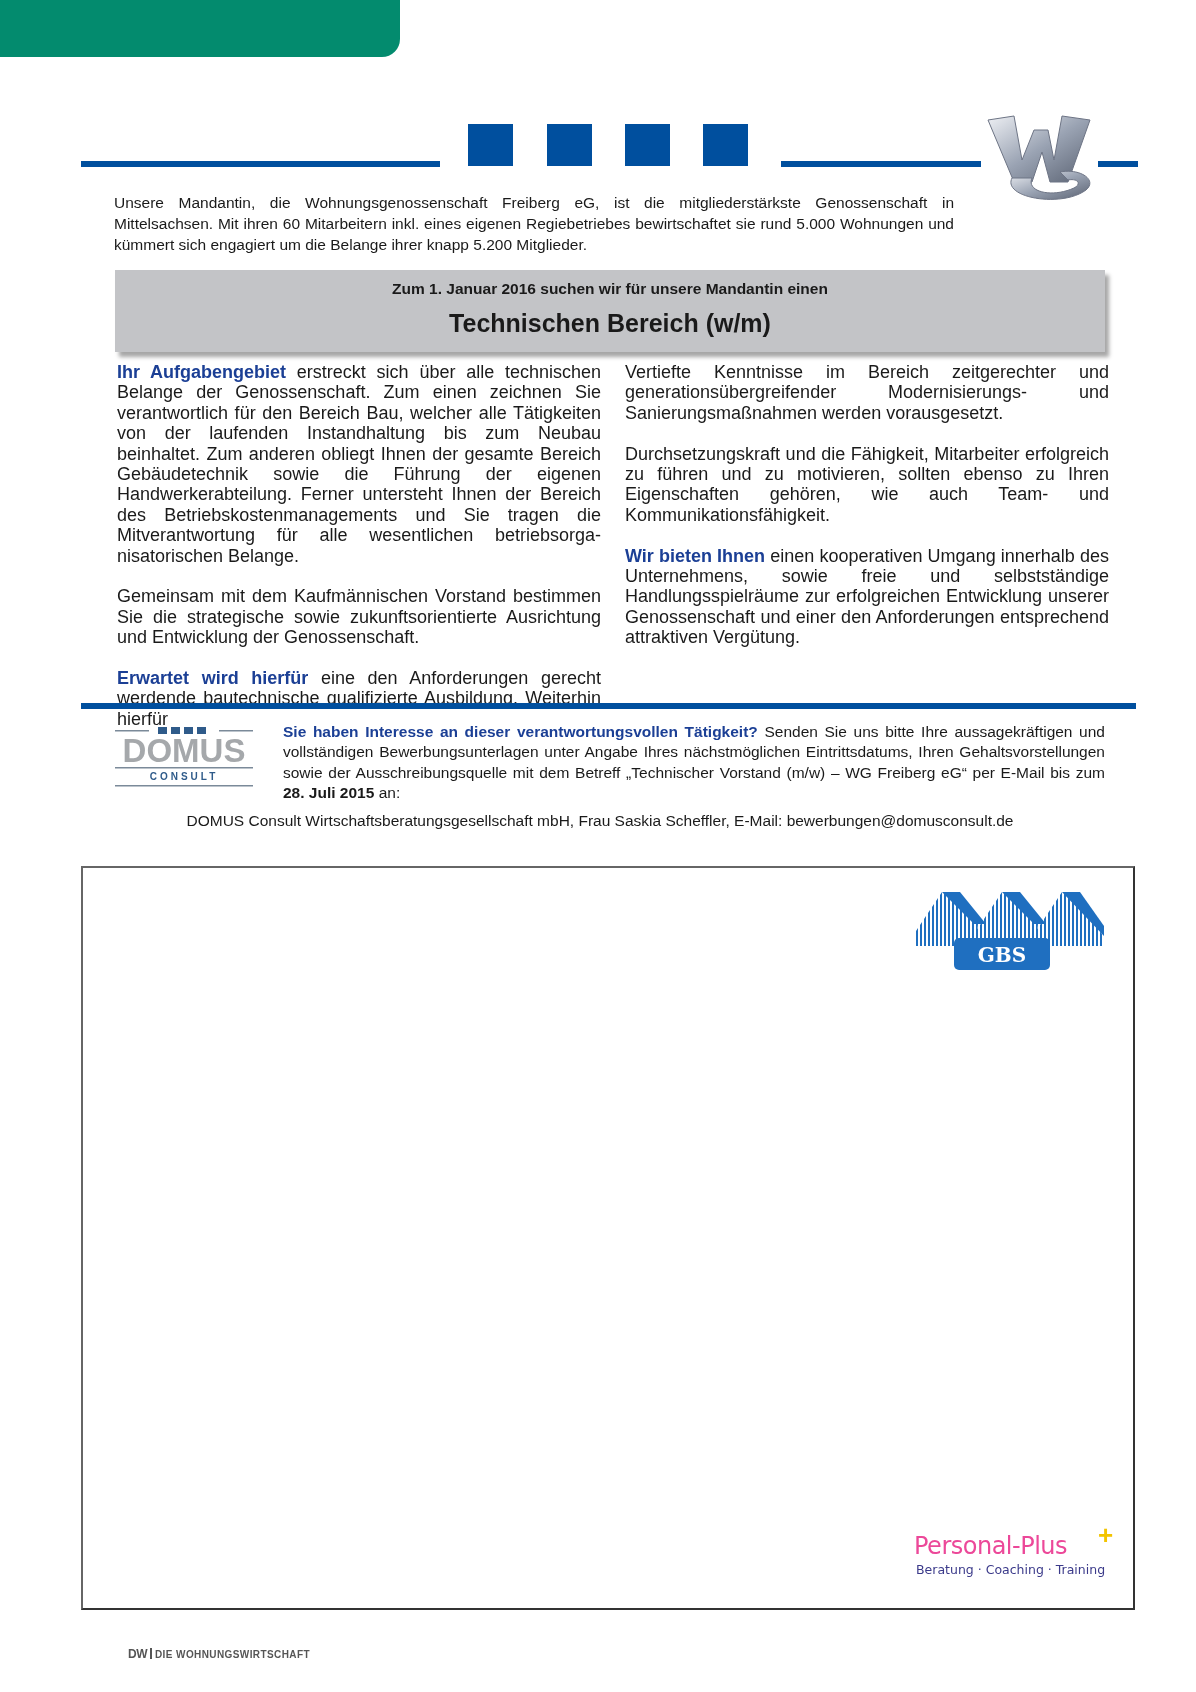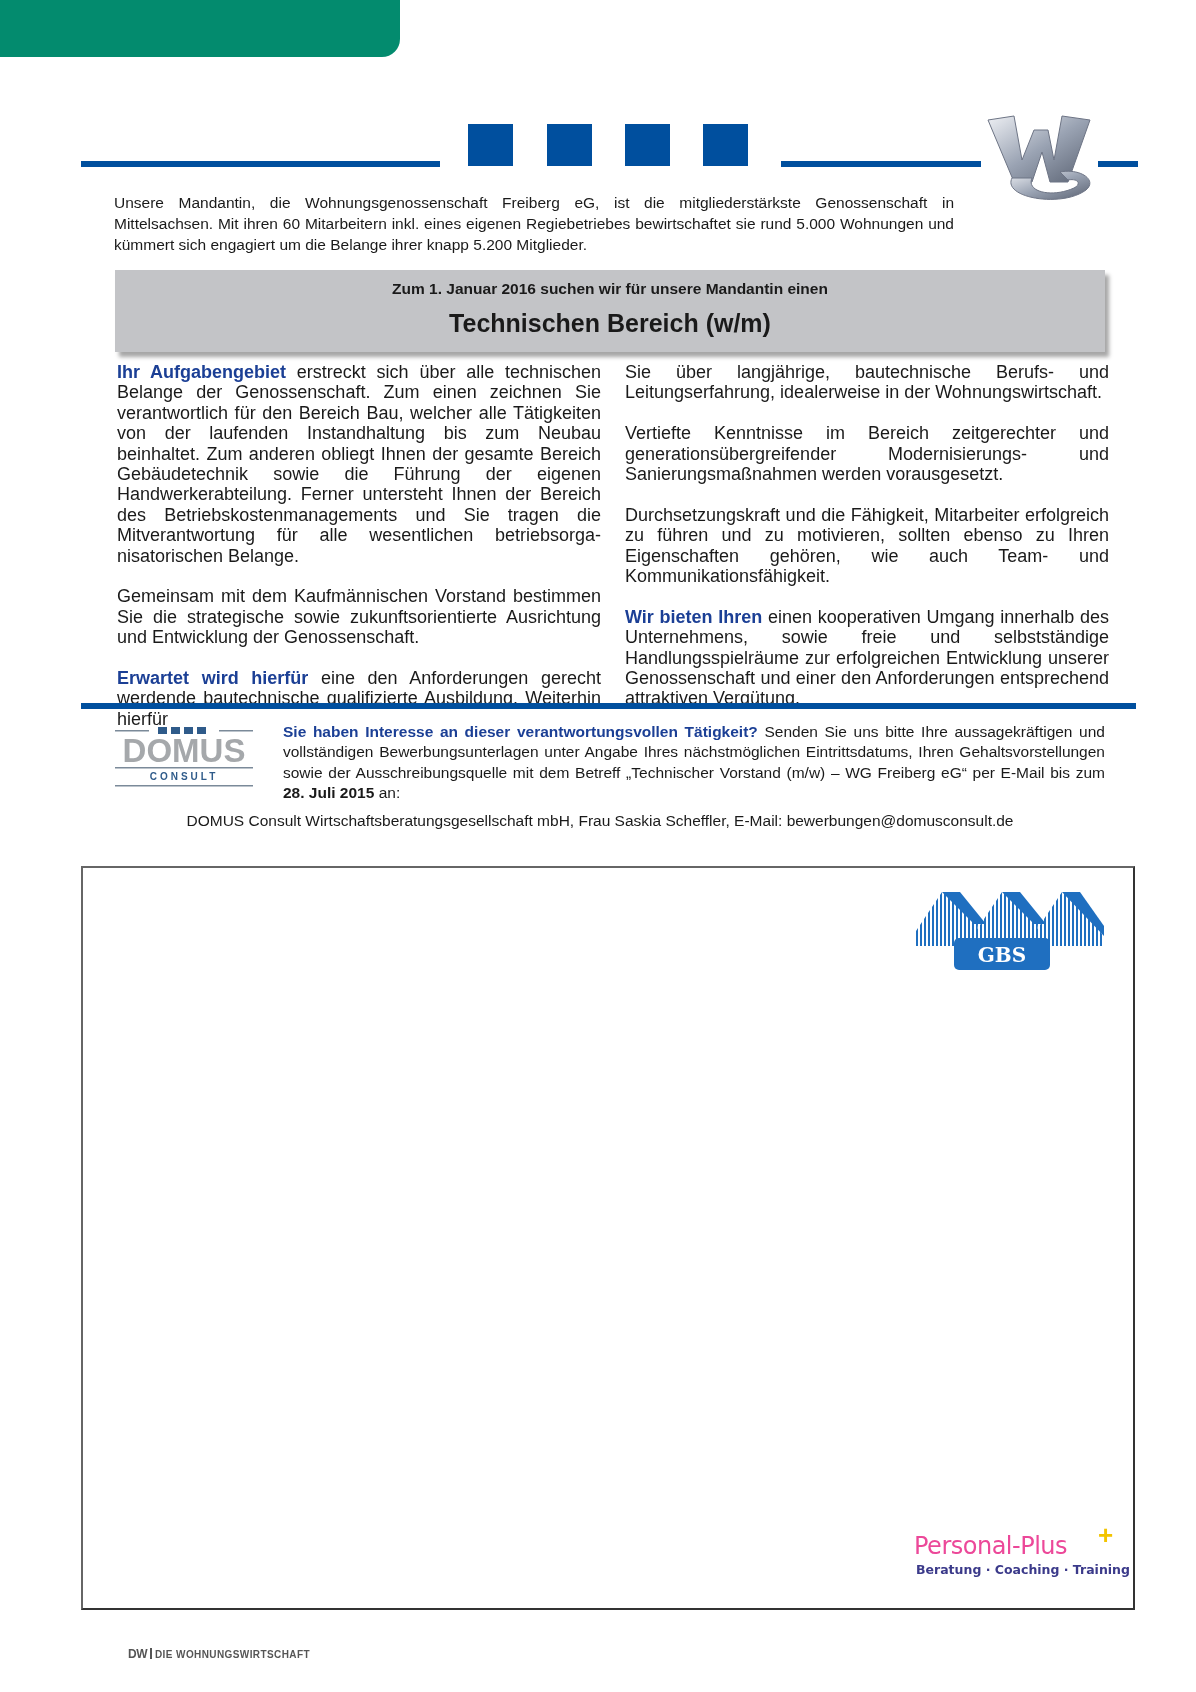--- a/index.html
+++ b/index.html
@@ -47,21 +47,21 @@
     font-size: 15.5px;
   }
   .frame {
     position: absolute; left: 81px; top: 866px; width: 1054px; height: 744px;
     border: 2px solid #666; border-right-color: #333; border-bottom-color: #333; box-sizing: border-box;
   }
   .gbs-logo { position: absolute; left: 912px; top: 886px; width: 192px; height: 86px; }
   .pp-logo { position: absolute; left: 910px; top: 1528px; width: 200px; height: 60px; }
   .pp-name { position: absolute; left: 4px; top: 4px; font-size: 24px; color: #ec4899; font-family: "DejaVu Sans", sans-serif; letter-spacing: -0.5px; }
   .pp-plus { position: absolute; left: 188px; top: -8px; font-size: 26px; color: #f3c400; font-weight: bold; }
-  .pp-tag { position: absolute; left: 6px; top: 34px; font-size: 12.5px; color: #3b3a8a; font-family: "DejaVu Sans", sans-serif; white-space: nowrap; font-weight: bold; }
+  .pp-tag { position: absolute; left: 6px; top: 34px; font-size: 12.5px; color: #3b3a8a; font-family: "DejaVu Sans", sans-serif; white-space: nowrap; }
   .footer { position: absolute; left: 128px; top: 1647px; font-size: 10px; color: #555; white-space: nowrap; }
   .footer .dw { font-weight: bold; font-size: 12px; letter-spacing: -0.5px; }
   .footer .sep { display:inline-block; width:2px; height:11px; background:#555; margin:0 3px; vertical-align:-1px; }
   .footer .dwname { font-weight: bold; letter-spacing: 0.4px; }
 </style>
 </head>
 <body>
 
 <div class="green-tab"></div>
 
@@ -92,24 +92,23 @@
   <div class="headline-main">Technischen Bereich (w/m)</div>
 </div>
 
 <div class="col col-left">
   <p><span class="hl">Ihr Aufgabengebiet</span><span> erstreckt sich über alle technischen Belan­ge der Genossenschaft. Zum einen zeichnen Sie verantwortlich für den Bereich Bau, welcher alle Tätigkeiten von der laufen­den Instandhaltung bis zum Neubau beinhaltet. Zum anderen obliegt Ihnen der gesamte Bereich Gebäudetechnik sowie die Führung der eigenen Handwerkerabteilung. Ferner untersteht Ihnen der Bereich des Betriebskostenmanagements und Sie tragen die Mitverantwortung für alle wesentlichen betriebsorga­nisatorischen Belange.</span></p>
   <p><span>Gemeinsam mit dem Kaufmännischen Vorstand bestimmen Sie die strategische sowie zukunftsorientierte Ausrichtung und Ent­wicklung der Genossenschaft.</span></p>
   <p><span class="hl">Erwartet wird hierfür</span><span> eine den Anforderungen gerecht werden­de bautechnische qualifizierte Ausbildung. Weiterhin hierfür</span></p>
 </div>
 
 <div class="col col-right">
-  <p><span>Sie über langjährige, bautechnische Berufs- und Leitungserfah­rung, idealerweise in der Wohnungswirtschaft.</span></p>
   <p><span>Vertiefte Kenntnisse im Bereich zeitgerechter und generations­übergreifender Modernisierungs- und Sanierungsmaßnahmen werden vorausgesetzt.</span></p>
   <p><span>Durchsetzungskraft und die Fähigkeit, Mitarbeiter erfolgreich zu führen und zu motivieren, sollten ebenso zu Ihren Eigenschaf­ten gehören, wie auch Team- und Kommunikationsfähigkeit.</span></p>
-  <p><span class="hl">Wir bieten Ihren</span><span> einen kooperativen Umgang innerhalb des Unternehmens, sowie freie und selbstständige Handlungsspiel­räume zur erfolgreichen Entwicklung unserer Genossenschaft und einer den Anforderungen entsprechend attraktiven Vergü­tung.</span></p>
+  <p><span class="hl">Wir bieten Ihnen</span><span> einen kooperativen Umgang innerhalb des Unternehmens, sowie freie und selbstständige Handlungsspiel­räume zur erfolgreichen Entwicklung unserer Genossenschaft und einer den Anforderungen entsprechend attraktiven Vergü­tung.</span></p>
 </div>
 
 <div class="divider"></div>
 
 <svg class="domus-logo" viewBox="0 0 138 70">
   <rect x="0" y="8" width="34" height="1.5" fill="#7b8a99"></rect>
   <rect x="104" y="8" width="34" height="1.5" fill="#7b8a99"></rect>
   <rect x="43" y="5" width="9" height="7" fill="#2f5b8a"></rect>
   <rect x="56" y="5" width="9" height="7" fill="#2f5b8a"></rect>
   <rect x="69" y="5" width="9" height="7" fill="#2f5b8a"></rect>

